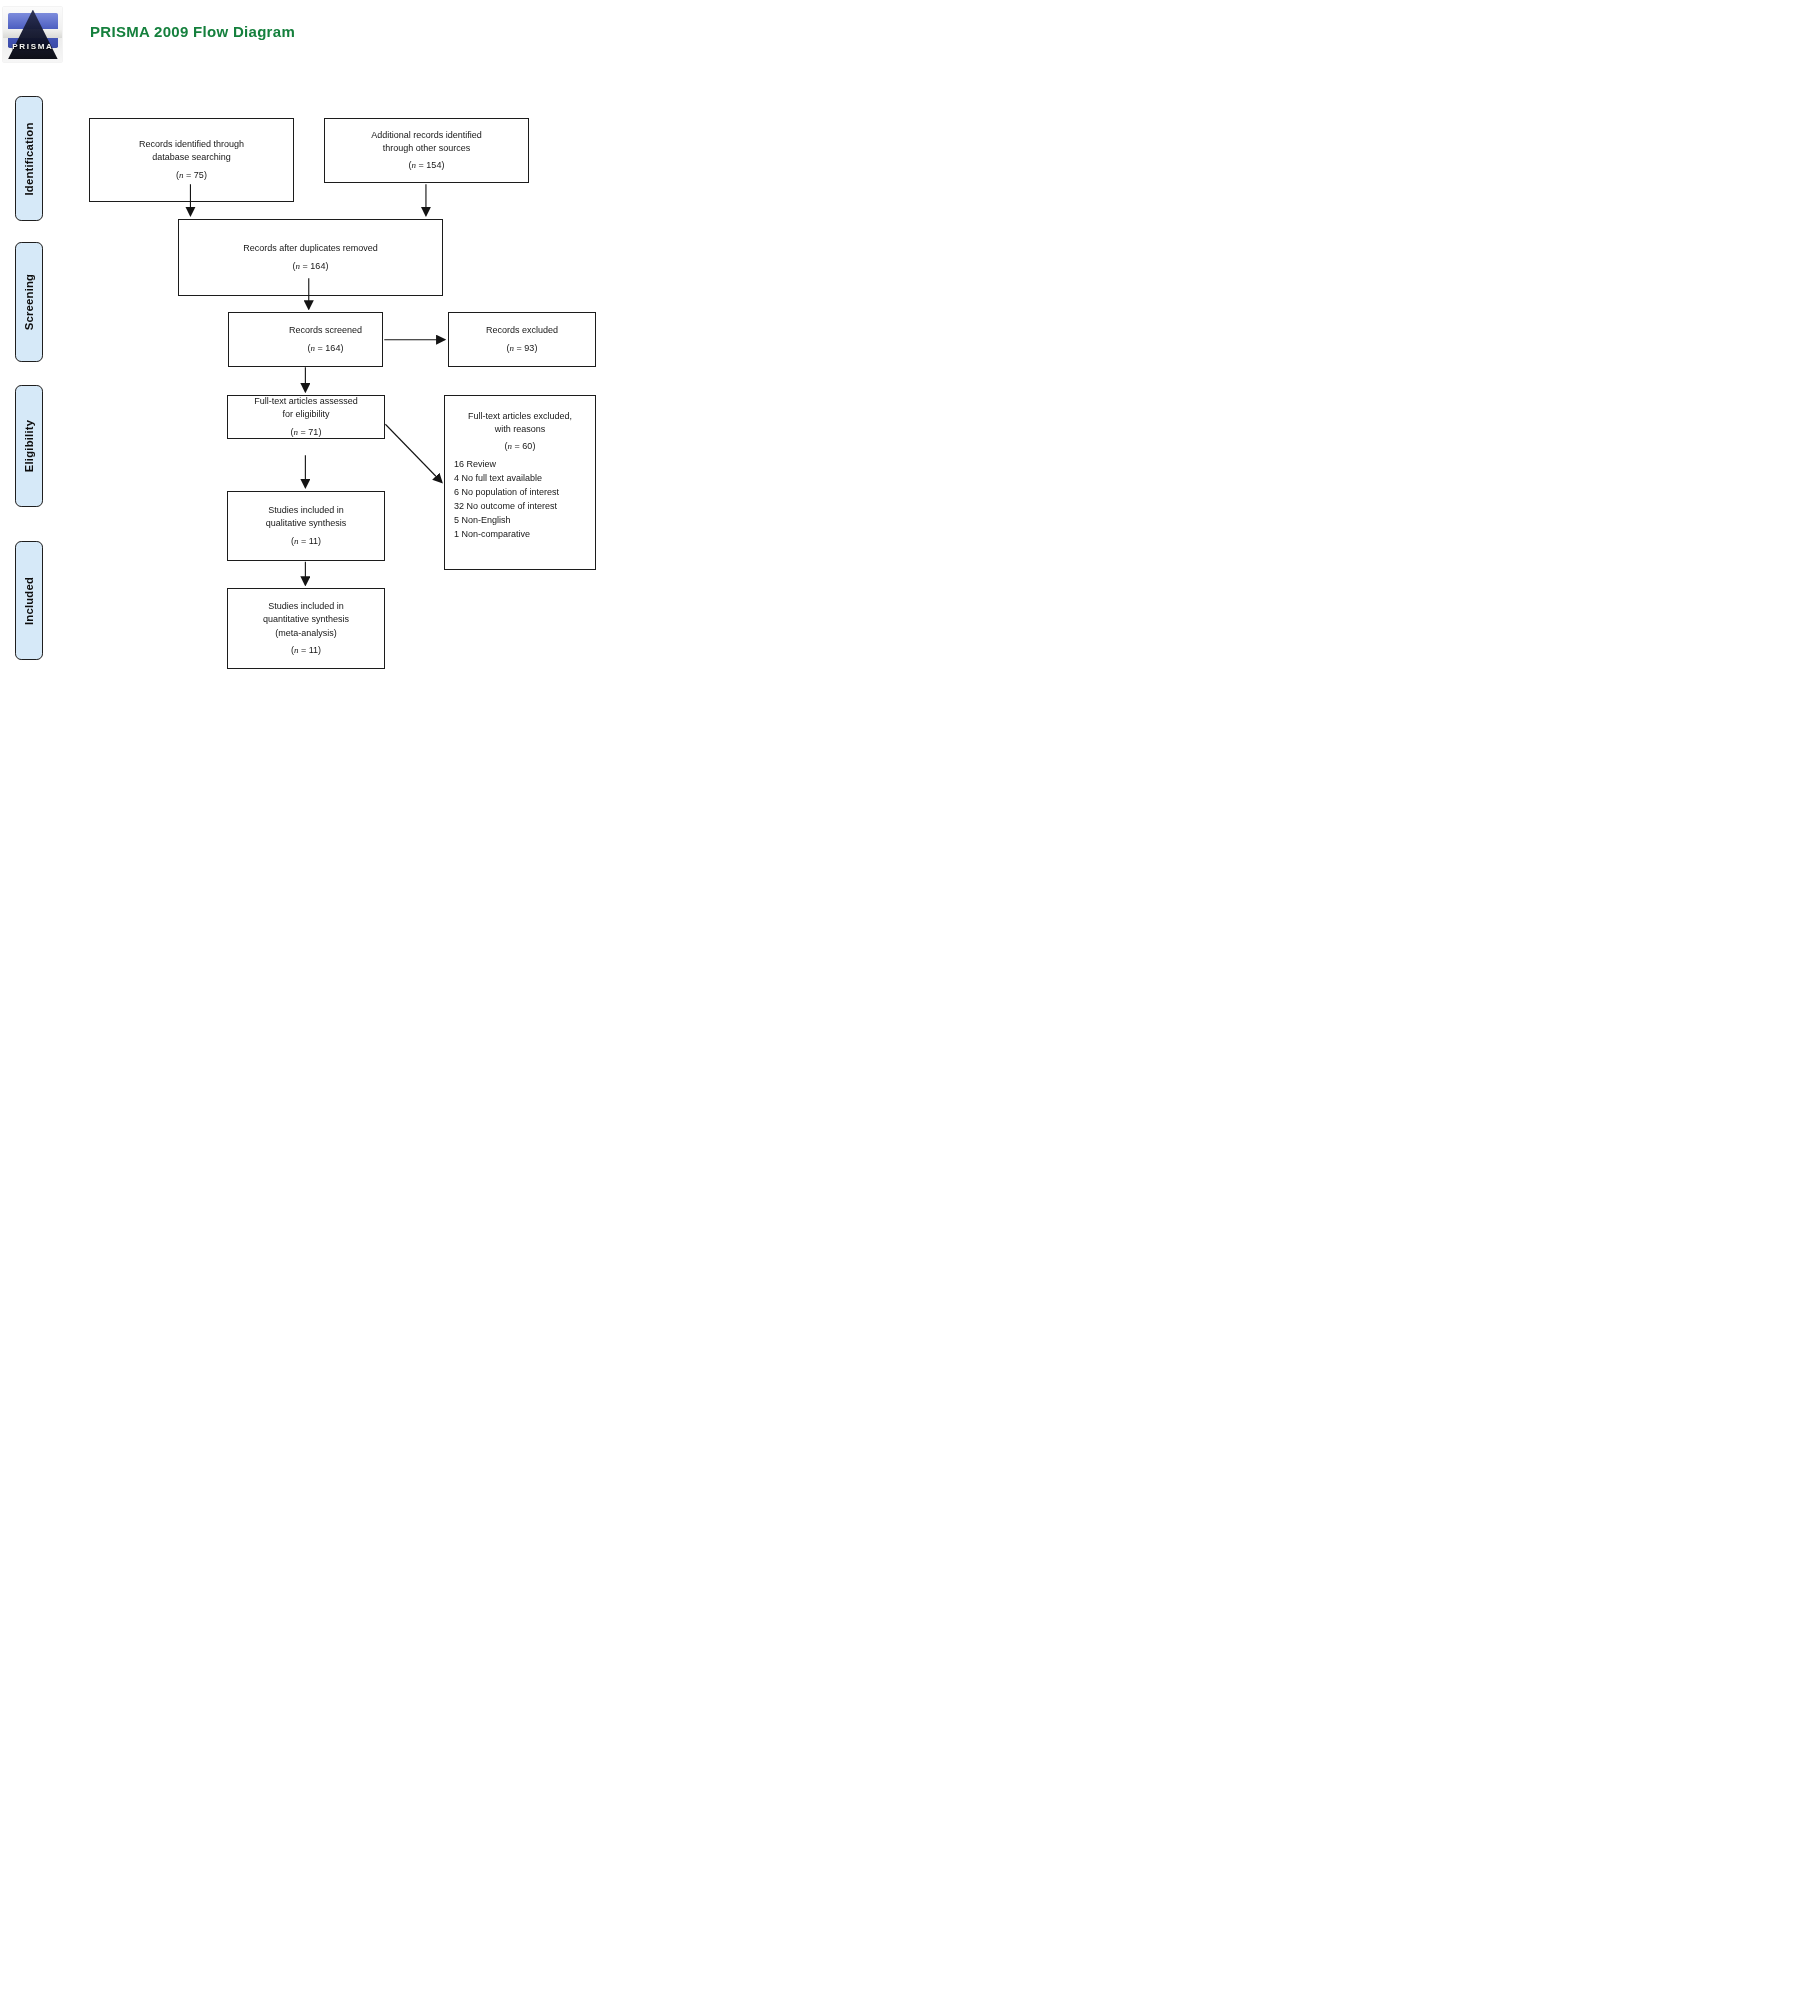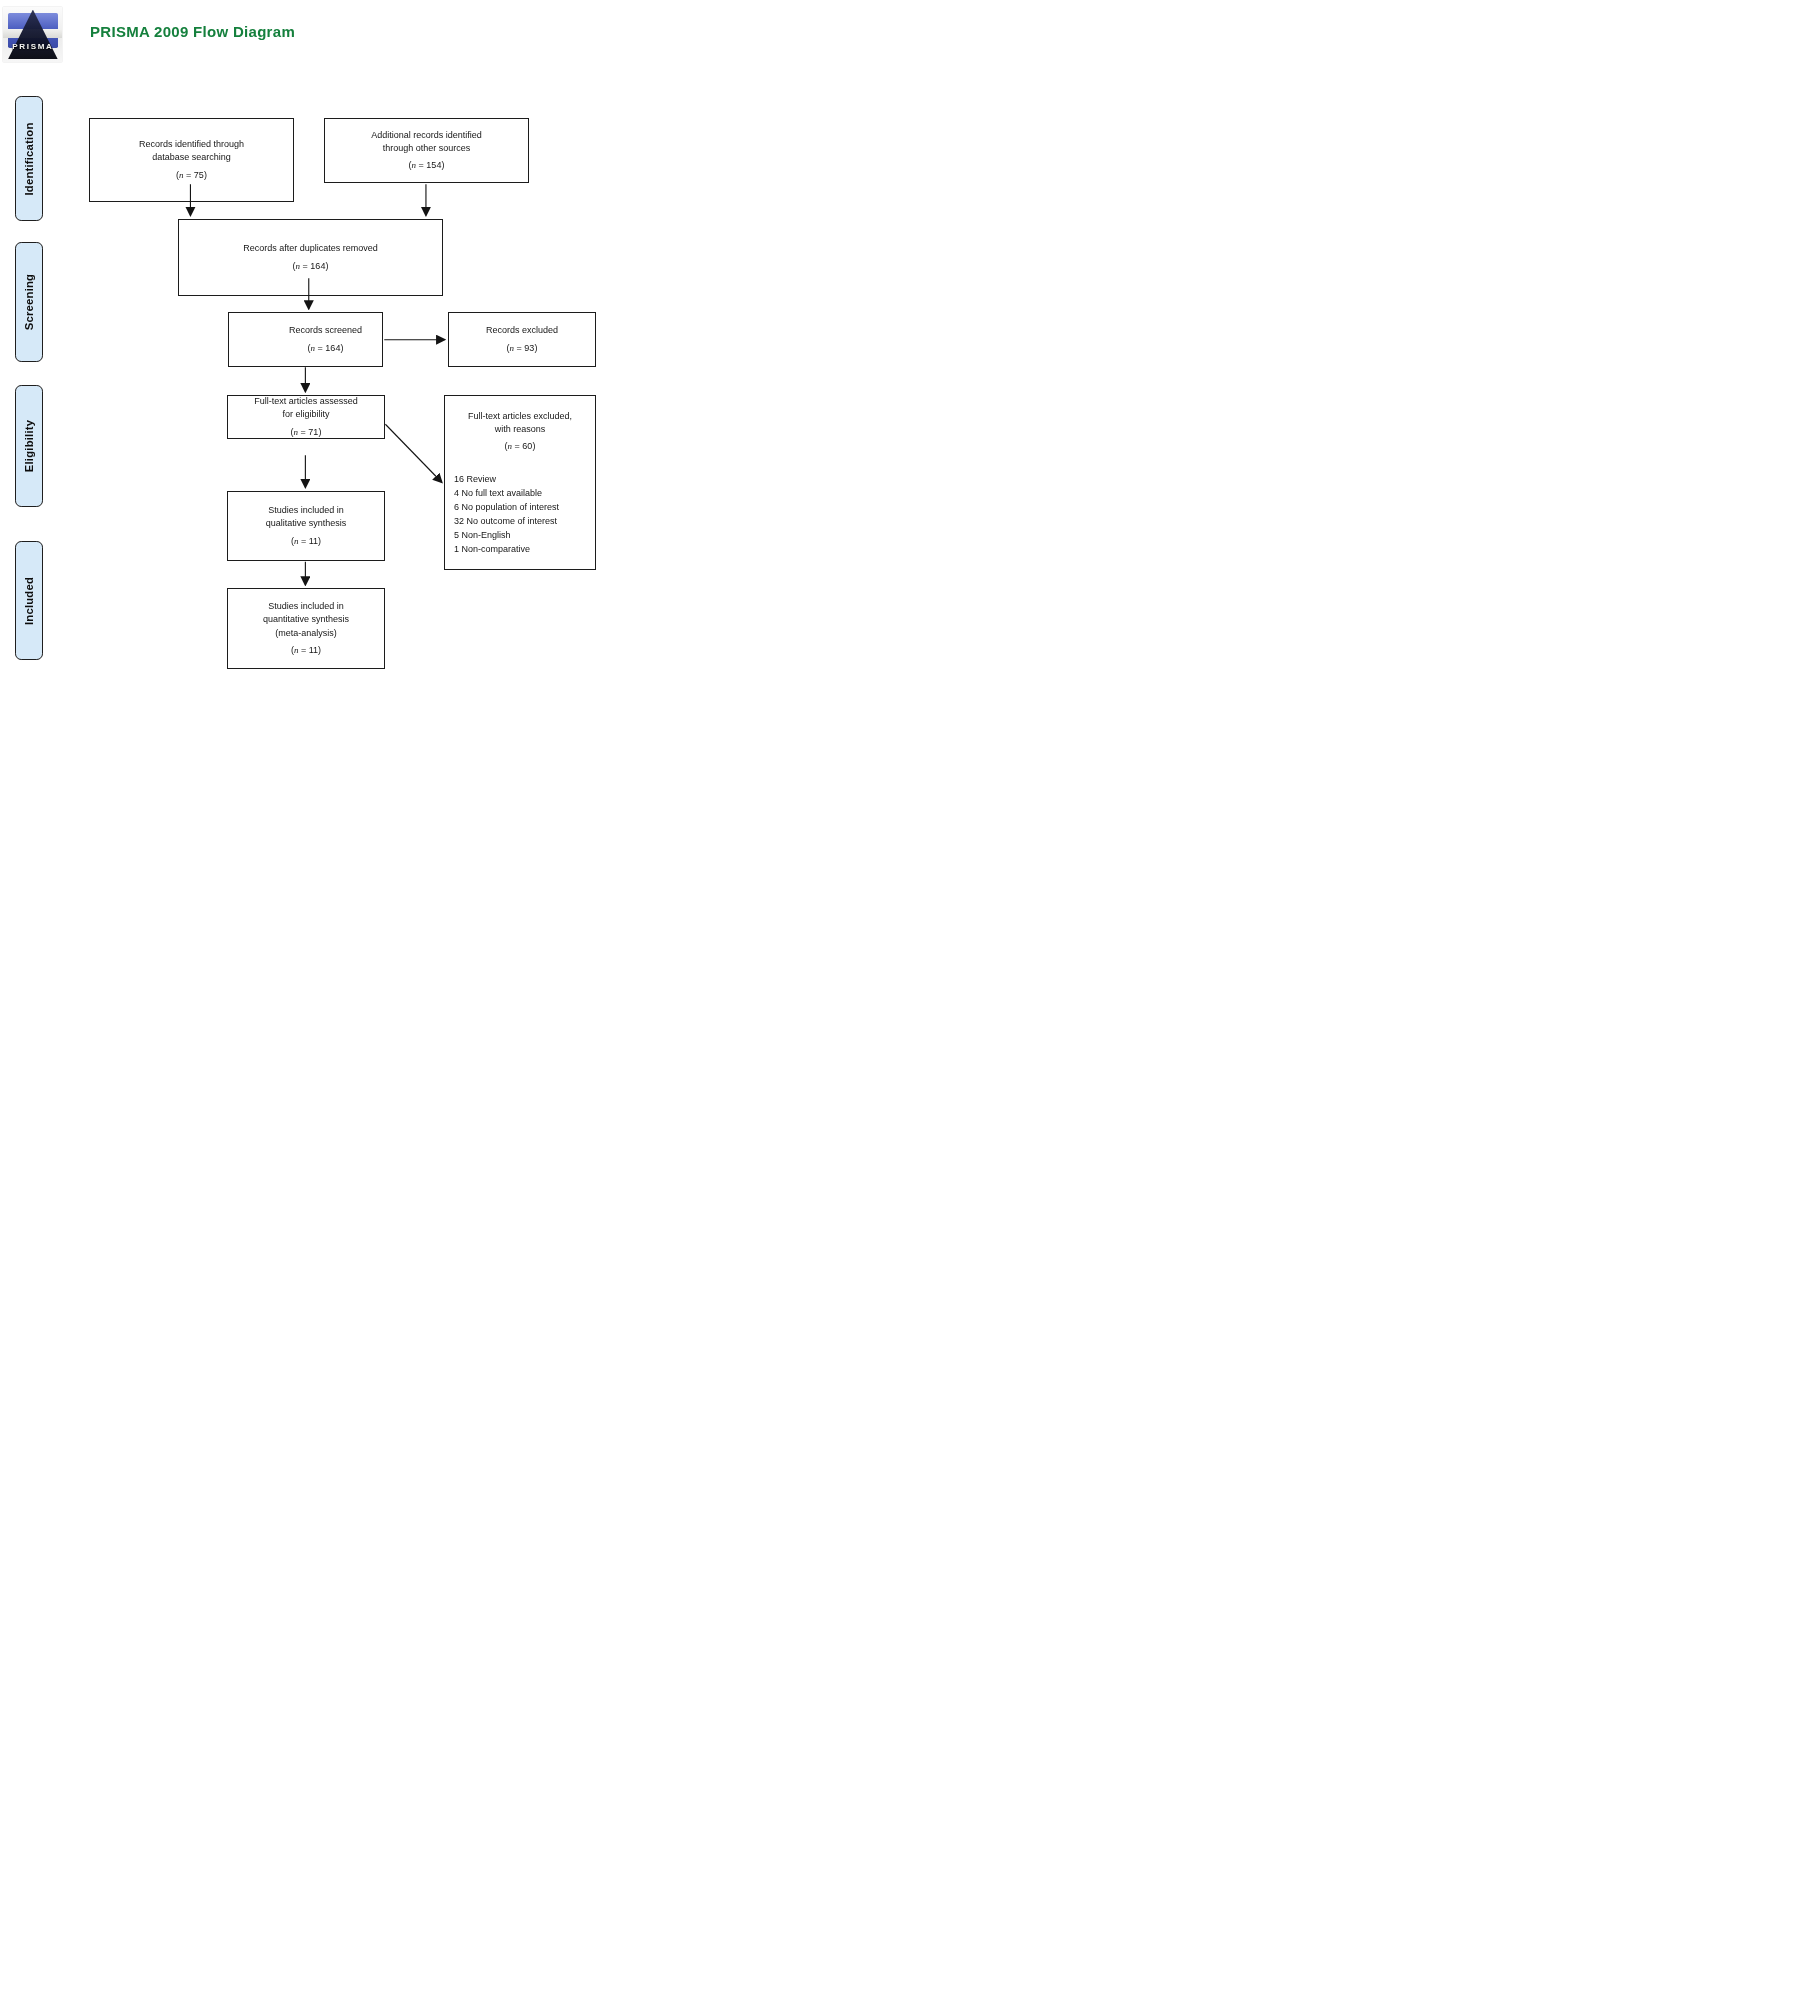--- a/index.html
+++ b/index.html
@@ -78,21 +78,21 @@
   #box-dedup      {left:178px;top:219px;width:265px;height:77px;}
   #box-screened   {left:228px;top:312px;width:155px;height:55px;padding-left:40px;}
   #box-excluded   {left:448px;top:312px;width:148px;height:55px;}
   #box-fulltext   {left:227px;top:395px;width:158px;height:44px;}
   #box-ft-excl    {left:444px;top:395px;width:152px;height:175px;
                    justify-content:flex-start;padding:13.5px 5.6px 0 5.6px;}
   #box-qual       {left:227px;top:491px;width:158px;height:70px;}
   #box-quant      {left:227px;top:588px;width:158px;height:81px;}
 
   #box-ft-excl .reasons{
-    margin-top:19px;align-self:flex-start;text-align:left;
+    margin-top:4px;align-self:flex-start;text-align:left;
     padding-left:3.4px;line-height:14px;white-space:nowrap;
   }
 
   
   #arrows{position:absolute;left:0;top:0;pointer-events:none;}
   #arrows line{stroke:#141414;stroke-width:2;}
 </style>
 </head>
 <body>
 

